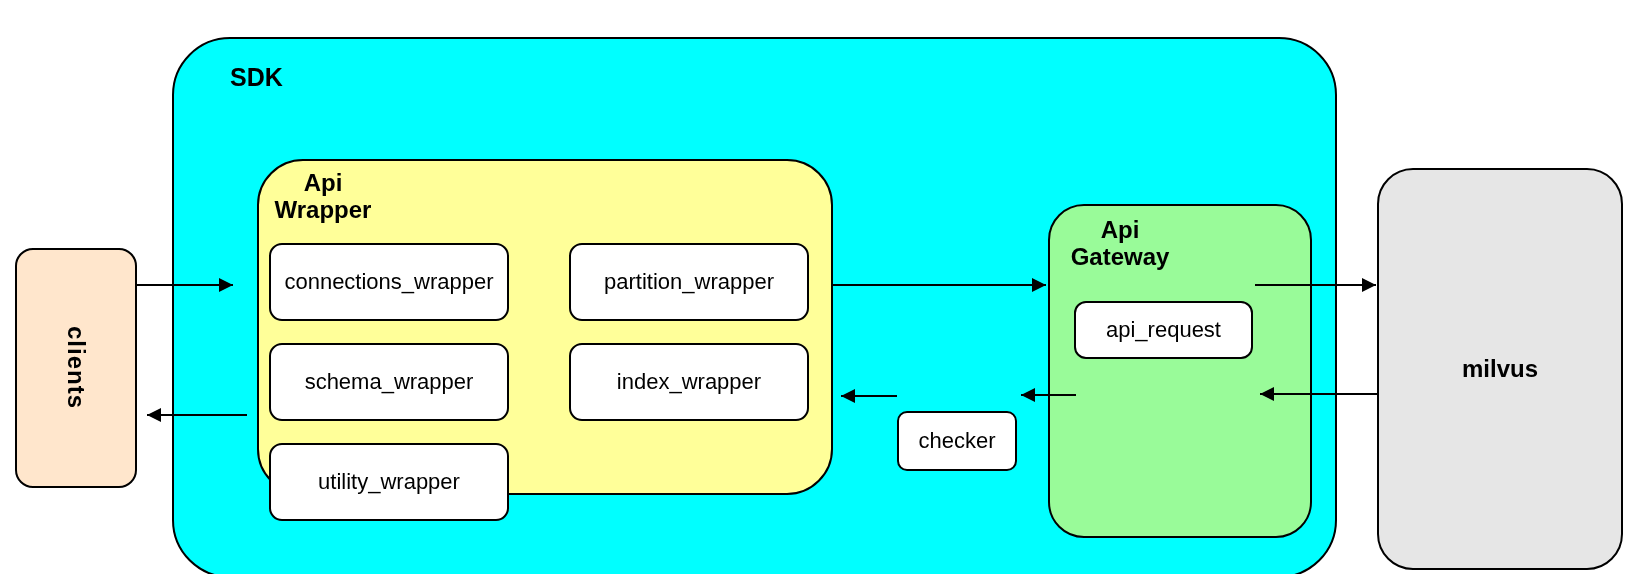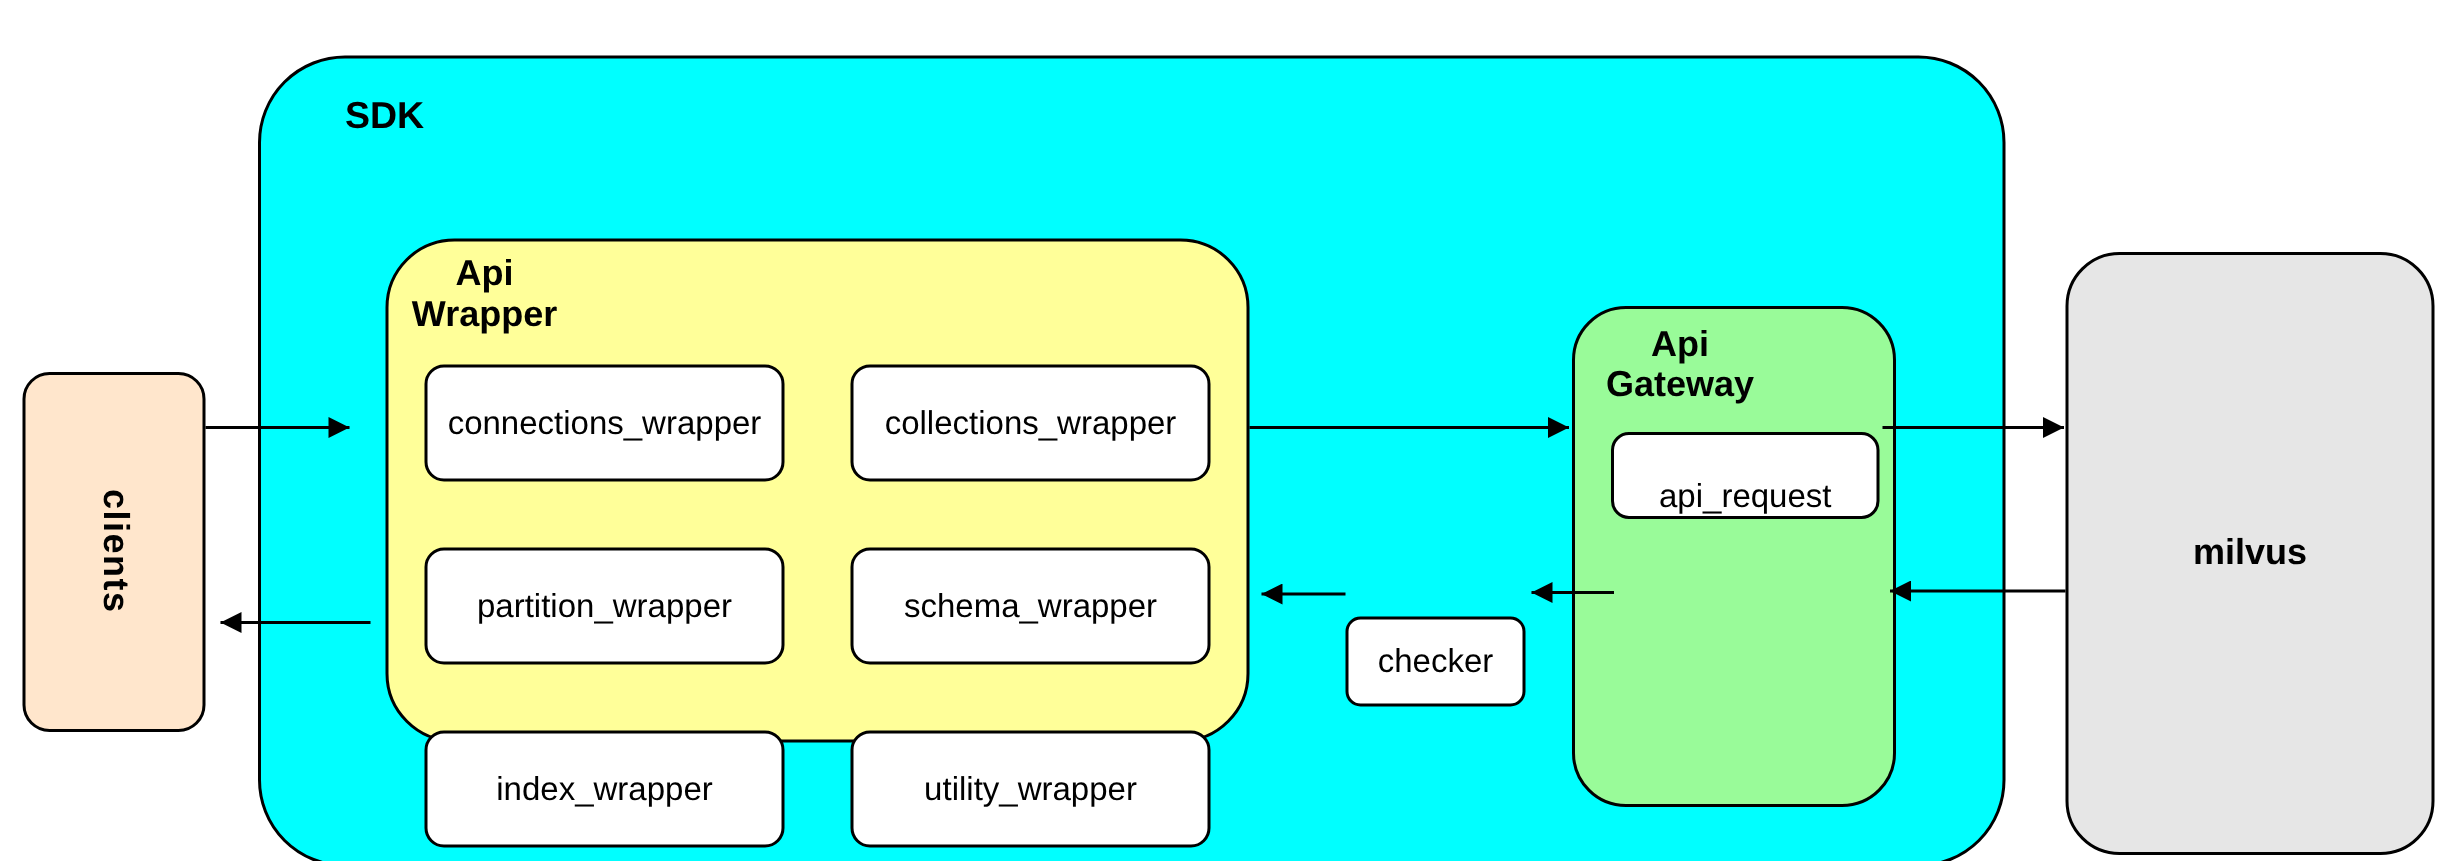--- a/index.html
+++ b/index.html
@@ -37,58 +37,58 @@
   #api-wrapper-box{
     left:83px;top:97px;width:576px;height:336px;
     background:var(--c-api_wrapper_fill,#ffff99);
     border-radius:46px;
   }
   #api-wrapper-label{
     position:absolute;left:8px;top:8px;width:112px;
     font-weight:bold;font-size:24px;line-height:27px;text-align:center;
   }
   #modules-grid{
-    position:absolute;left:24px;top:82px;
+    position:absolute;left:10px;top:82px;
     display:grid;grid-template-columns:240px 240px;
-    column-gap:60px;row-gap:22px;gap:44px;
+    column-gap:60px;row-gap:22px;
   }
   .module-box{
     position:relative;box-sizing:border-box;
     width:240px;height:78px;
     background:var(--c-box_fill,#ffffff);
     border:2px solid var(--c-border,#000);
     border-radius:13px;
     font-size:22px;
   }
 
   #checker-box{
     left:723px;top:349px;width:120px;height:60px;
     background:var(--c-box_fill,#ffffff);
     border-radius:10px;
     font-size:22px;
   }
 
   #api-gateway-box{
-    left:874px;top:142px;width:216px;height:334px;
+    left:874px;top:142px;width:264px;height:334px;
     background:var(--c-api_gateway_fill,#99fb99);
     border-radius:36px;
   }
   #api-gateway-label{
     position:absolute;left:0px;top:10px;width:140px;
     font-weight:bold;font-size:24px;line-height:27px;text-align:center;
   }
   .gateway-node{
     position:absolute;box-sizing:border-box;
     left:24px;width:179px;height:58px;
     background:var(--c-box_fill,#ffffff);
     border:2px solid var(--c-border,#000);
     border-radius:12px;
     font-size:22px;
   }
-  #api-request-box{top:82px;align-items:flex-end;}
+  #api-request-box{top:95px;}
   #api-response-box{top:205px;height:60px;}
 
   #milvus-box{
     left:1377px;top:145px;width:246px;height:402px;
     background:var(--c-milvus_fill,#e6e6e6);
     border-radius:36px;
   }
   #milvus-label{font-weight:bold;font-size:24px;}
 
   #arrows-layer{
@@ -107,23 +107,20 @@
   </div>
 
   <div class="box" id="sdk-box">
     <span id="sdk-label">SDK</span>
 
     <div class="box" id="api-wrapper-box">
       <span id="api-wrapper-label">Api Wrapper</span>
       <div id="modules-grid">
         <div class="module-box center">
           <span>connections_wrapper</span>
-        </div>
-        <div class="module-box center">
-          <span>collections_wrapper</span>
         </div>
         <div class="module-box center">
           <span>partition_wrapper</span>
         </div>
         <div class="module-box center">
           <span>schema_wrapper</span>
         </div>
         <div class="module-box center">
           <span>index_wrapper</span>
         </div>

